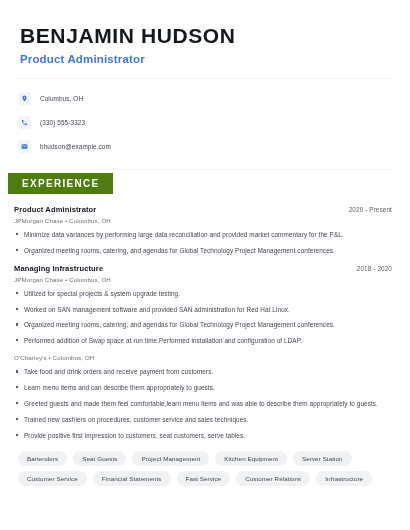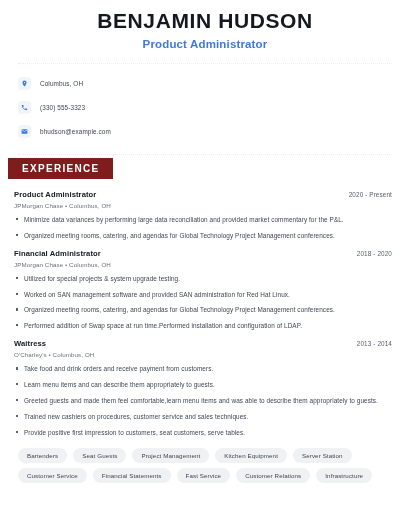--- a/index.html
+++ b/index.html
@@ -9,21 +9,21 @@
     height: 530px;
     background: #ffffff;
     font-family: "Liberation Sans", sans-serif;
     color: #2b2b2b;
     overflow: hidden;
   }
 
   .resume { width: 410px; height: 530px; position: relative; background: #fff; }
 
   
-  .header { padding: 9px 20px 0 20px; text-align: center; }
+  .header { padding: 24px 20px 0 20px; text-align: left; }
 
   .full-name {
     font-size: 21px;
     font-weight: bold;
     letter-spacing: 0.6px;
     color: #14181f;
     line-height: 1.18;
   }
 
   .job-title {
@@ -67,21 +67,21 @@
     color: #3f4550;
     margin-left: 9px;
     letter-spacing: 0.1px;
   }
 
   
   .section { margin-top: 3px; }
 
   .section-badge {
     display: inline-block;
-    background: #7f1d1d;
+    background: #4d7c0f;
     color: #ffffff;
     font-size: 10px;
     font-weight: bold;
     letter-spacing: 1.3px;
     padding: 5px 14px 5px 14px;
     margin-left: 8px;
   }
 
   
   .exp-list { padding: 0 18px 0 14px; margin-top: 11px; }
@@ -209,37 +209,33 @@
         </div>
         <div class="exp-meta">JPMorgan Chase • Columbus, OH</div>
         <ul class="bullets">
           <li>Minimize data variances by performing large data reconciliation and provided market commentary for the P&amp;L.</li>
           <li>Organized meeting rooms, catering, and agendas for Global Technology Project Management conferences.</li>
         </ul>
       </div>
 
       <div class="exp-item">
         <div class="exp-head">
-          <span class="exp-role">Financial Administrator</span>
+          <span class="exp-role">Managing Infrastructure</span>
           <span class="exp-dates">2018 - 2020</span>
         </div>
         <div class="exp-meta">JPMorgan Chase • Columbus, OH</div>
         <ul class="bullets">
           <li>Utilized for special projects &amp; system upgrade testing.</li>
           <li>Worked on SAN management software and provided SAN administration for Red Hat Linux.</li>
           <li>Organized meeting rooms, catering, and agendas for Global Technology Project Management conferences.</li>
           <li>Performed addition of Swap space at run time.Performed installation and configuration of LDAP.</li>
         </ul>
       </div>
 
       <div class="exp-item">
-        <div class="exp-head">
-          <span class="exp-role">Waitress</span>
-          <span class="exp-dates">2013 - 2014</span>
-        </div>
         <div class="exp-meta">O'Charley's • Columbus, OH</div>
         <ul class="bullets">
           <li>Take food and drink orders and receive payment from customers.</li>
           <li>Learn menu items and can describe them appropriately to guests.</li>
           <li>Greeted guests and made them feel comfortable,learn menu items and was able to describe them appropriately to guests.</li>
           <li>Trained new cashiers on procedures, customer service and sales techniques.</li>
           <li>Provide positive first impression to customers, seat customers, serve tables.</li>
         </ul>
       </div>
 

